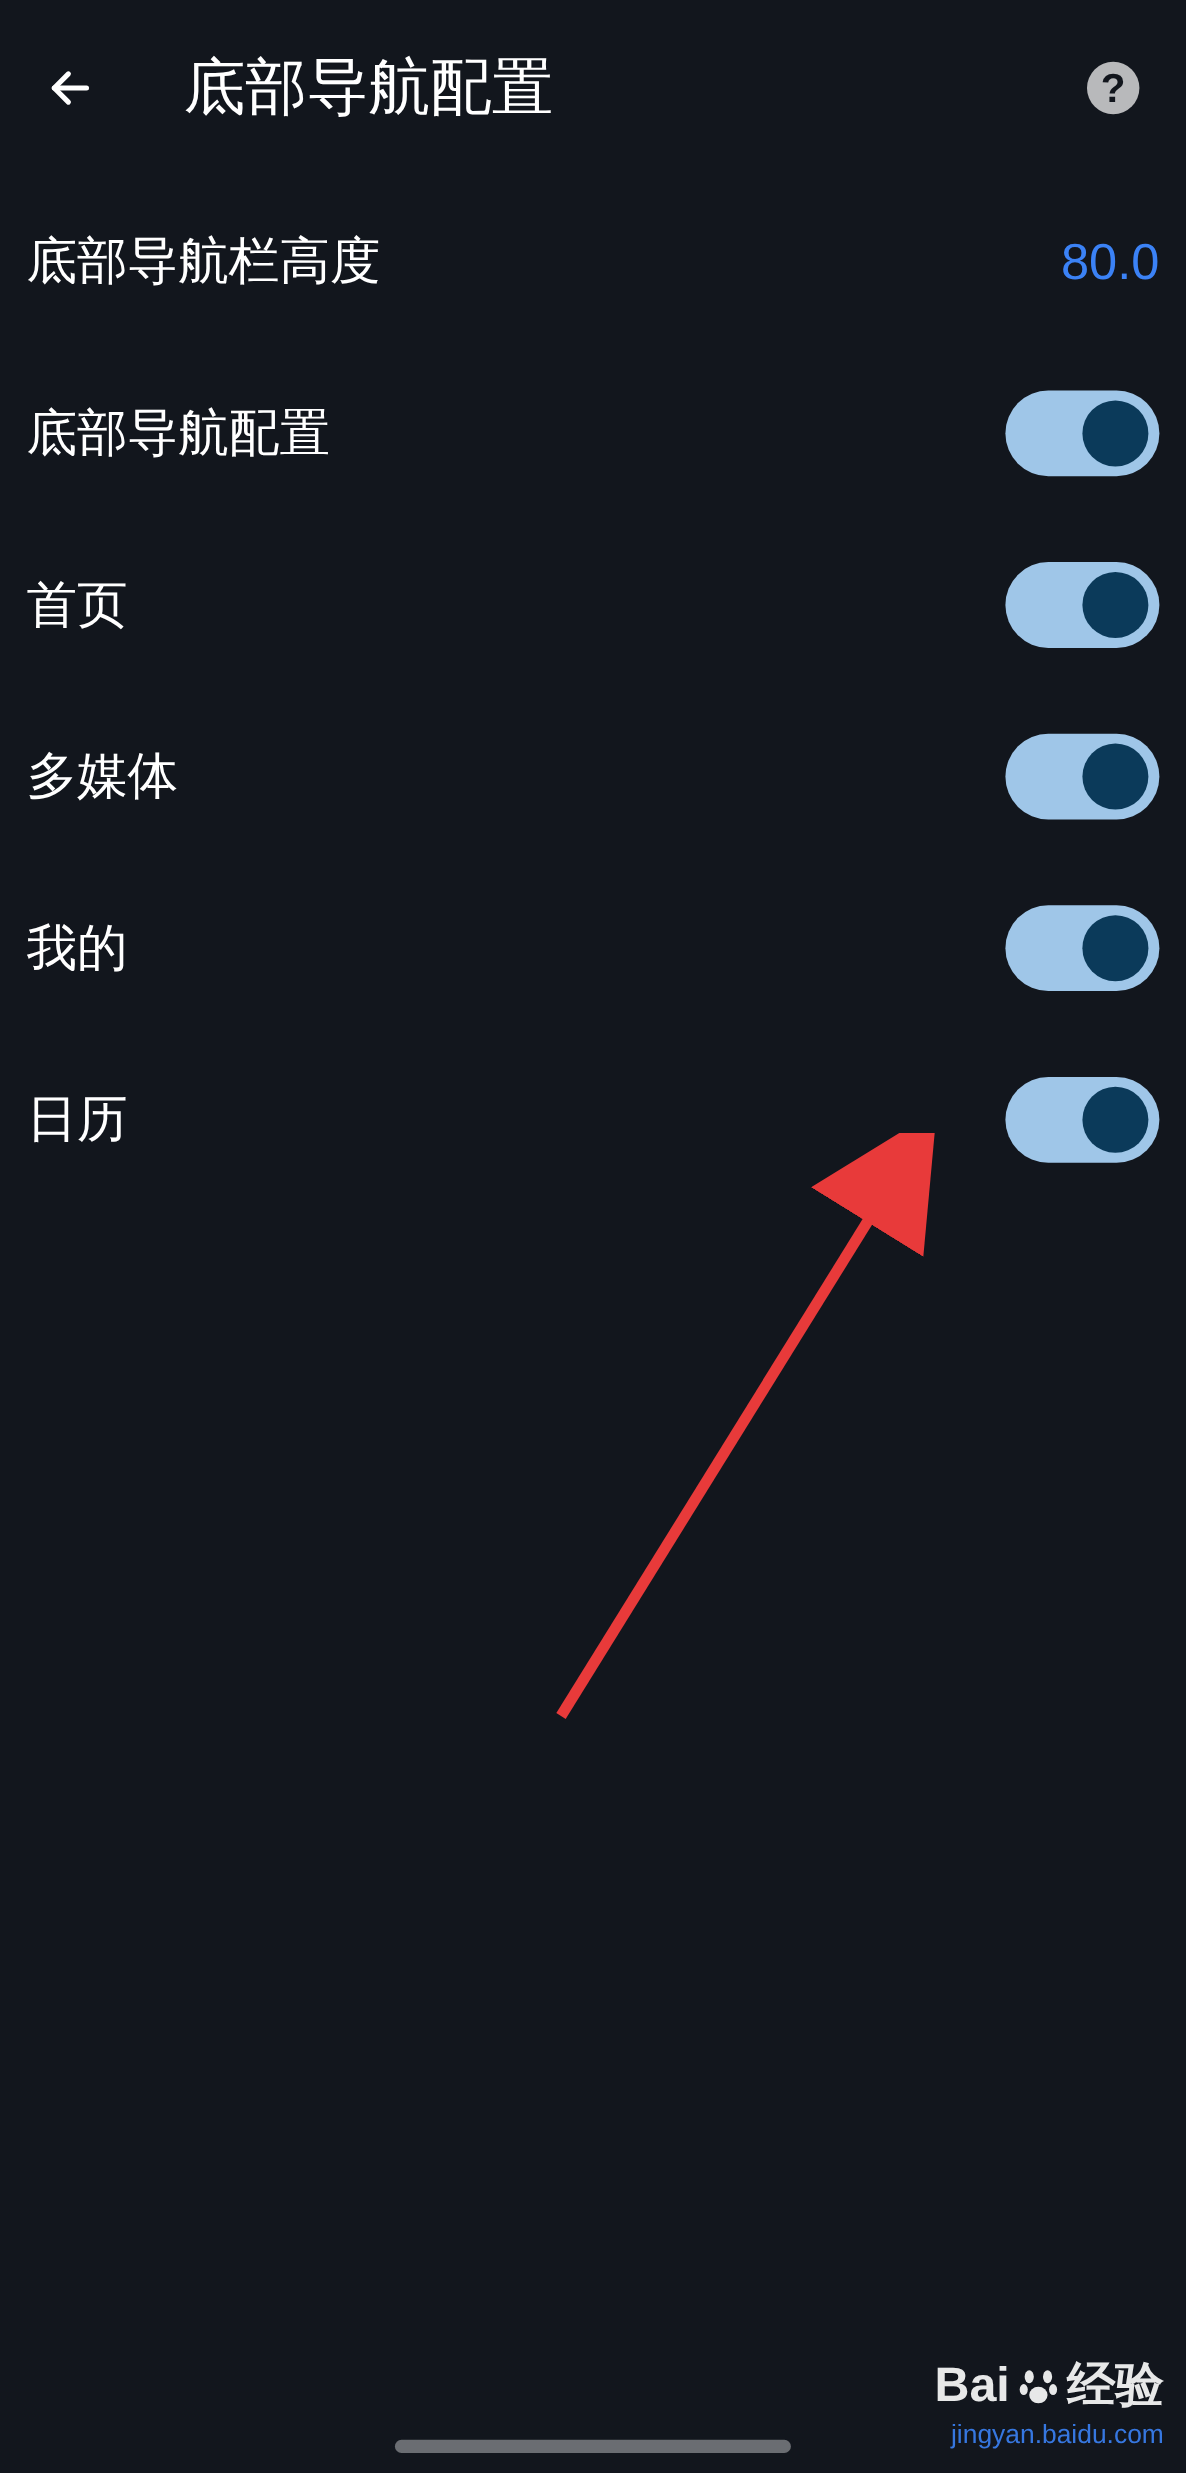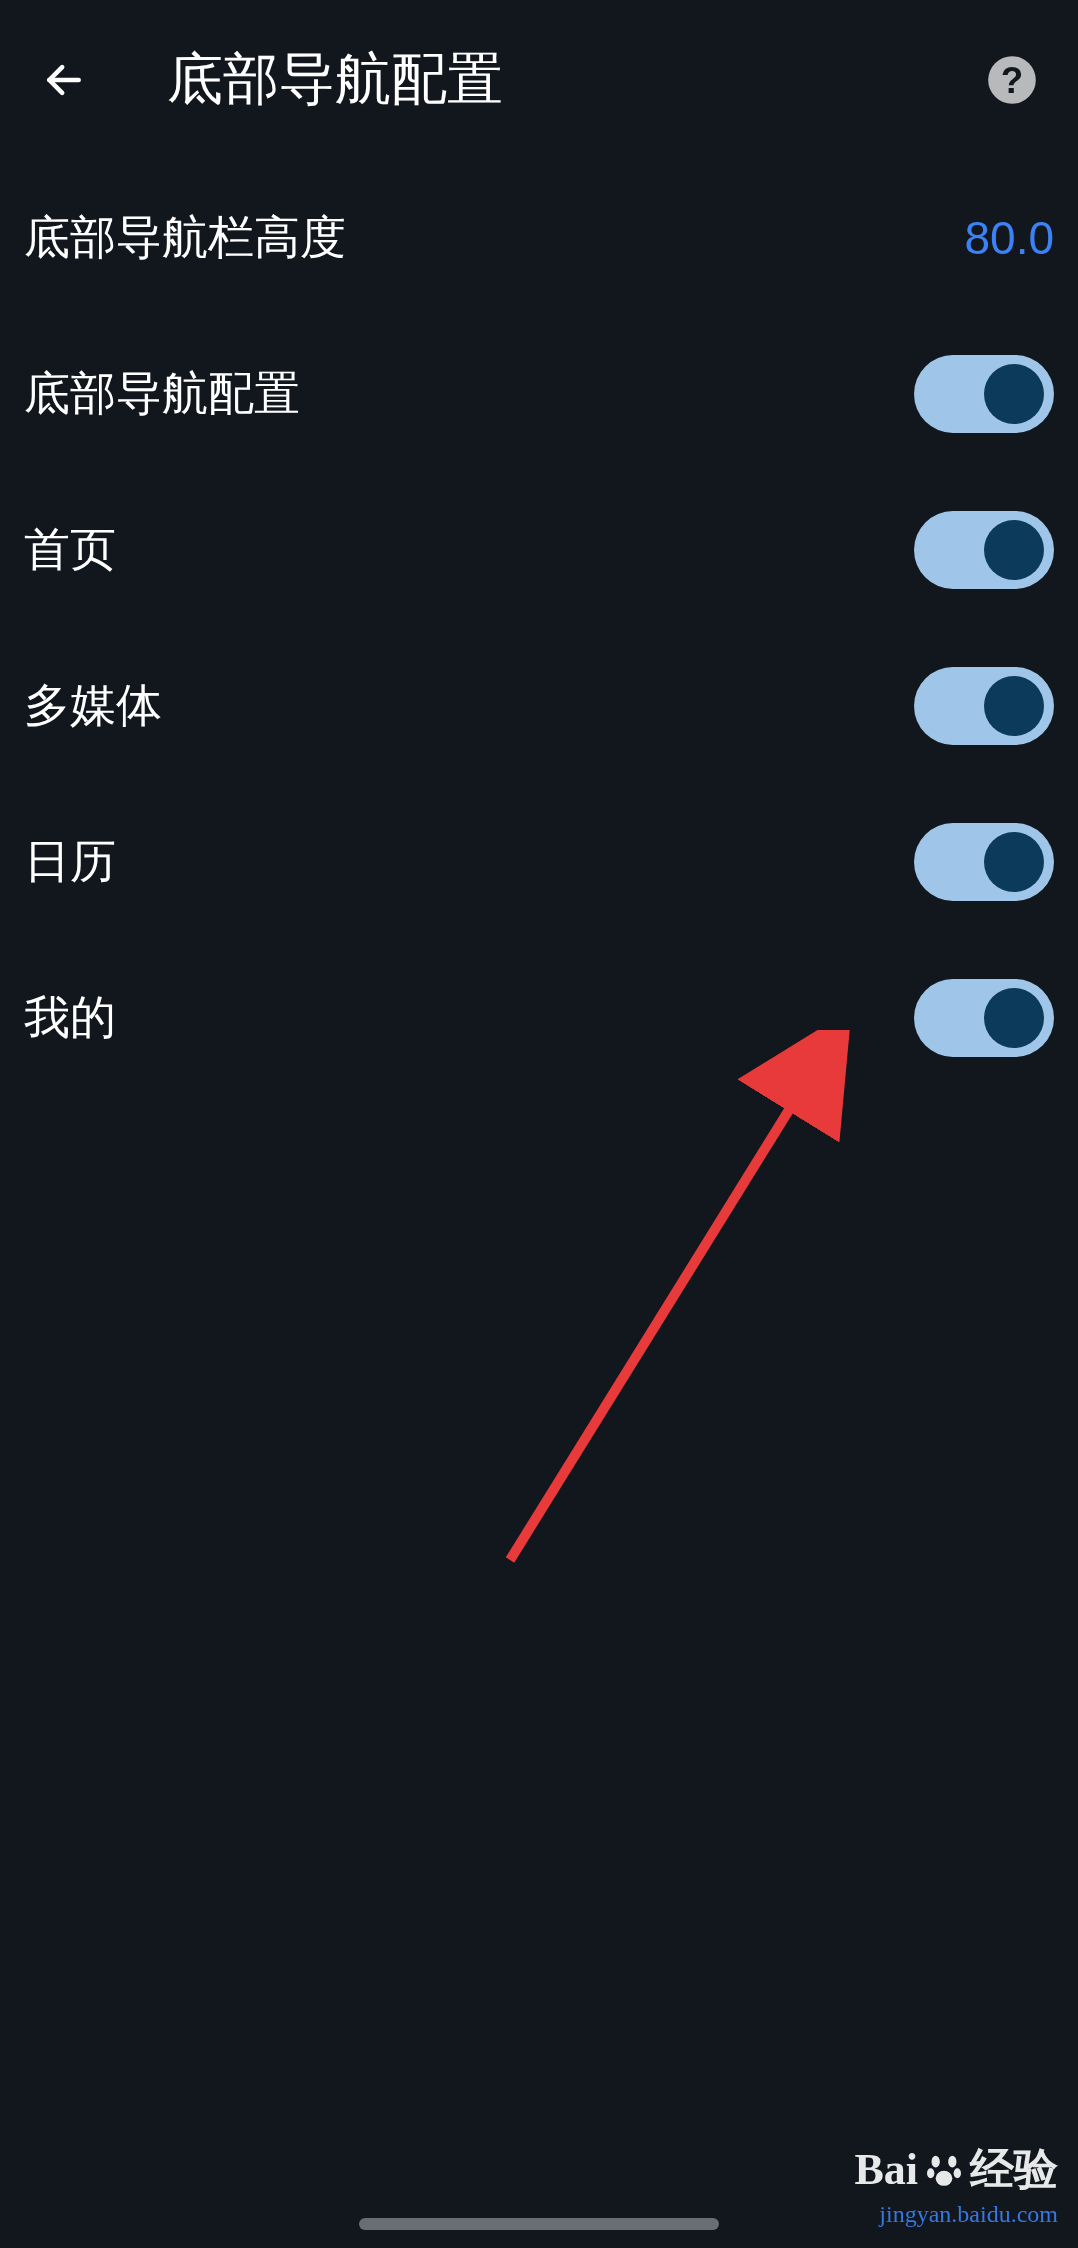--- a/index.html
+++ b/index.html
@@ -109,21 +109,20 @@
       left: 500px;
       top: 1030px;
       pointer-events: none;
     }
     .watermark {
       position: absolute;
       right: 20px;
       bottom: 20px;
       text-align: right;
       opacity: 0.9;
-      font-family: Liberation Serif, serif;
     }
     .watermark-logo {
       font-size: 44px;
       color: #ffffff;
       font-weight: bold;
       display: flex;
       align-items: center;
       justify-content: flex-end;
       gap: 6px;
     }
@@ -188,28 +187,28 @@
 
   <div class="setting-row">
     <span class="setting-label">多媒体</span>
     <div class="toggle toggle-on">
       <div class="toggle-thumb"></div>
     </div>
   </div>
 
 
   <div class="setting-row">
+    <span class="setting-label">我的</span>
+    <div class="toggle toggle-on">
+      <div class="toggle-thumb"></div>
+    </div>
+  </div>
+
+  <div class="setting-row">
     <span class="setting-label">日历</span>
-    <div class="toggle toggle-on">
-      <div class="toggle-thumb"></div>
-    </div>
-  </div>
-
-  <div class="setting-row">
-    <span class="setting-label">我的</span>
     <div class="toggle toggle-on">
       <div class="toggle-thumb"></div>
     </div>
   </div>
 
 </div>
 
 <svg class="arrow-annotation" width="360" height="540" viewBox="0 0 360 540">
   <defs>
     <marker id="arrowhead" markerWidth="12" markerHeight="12" refX="6" refY="6" orient="auto">

